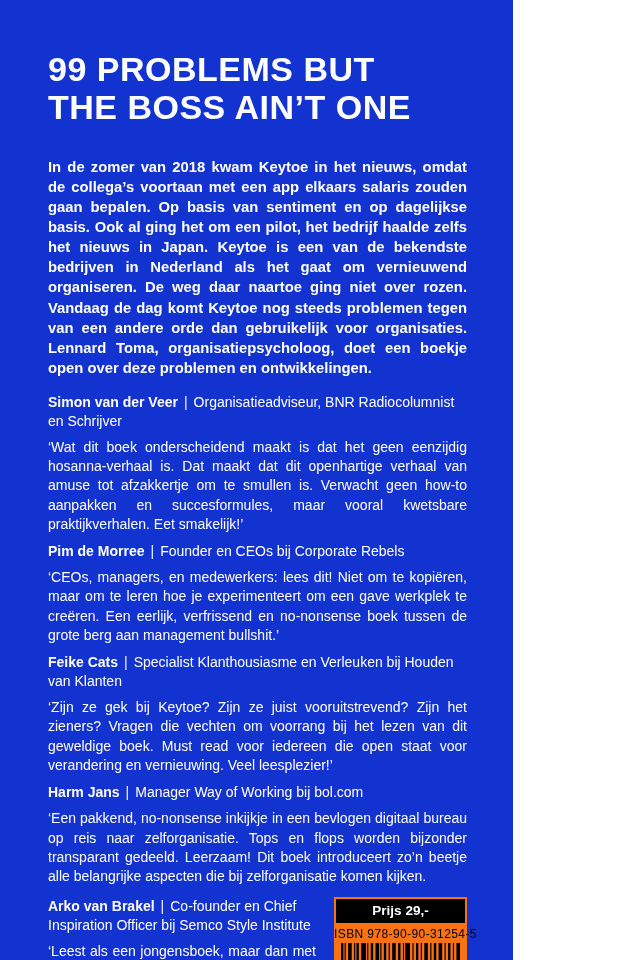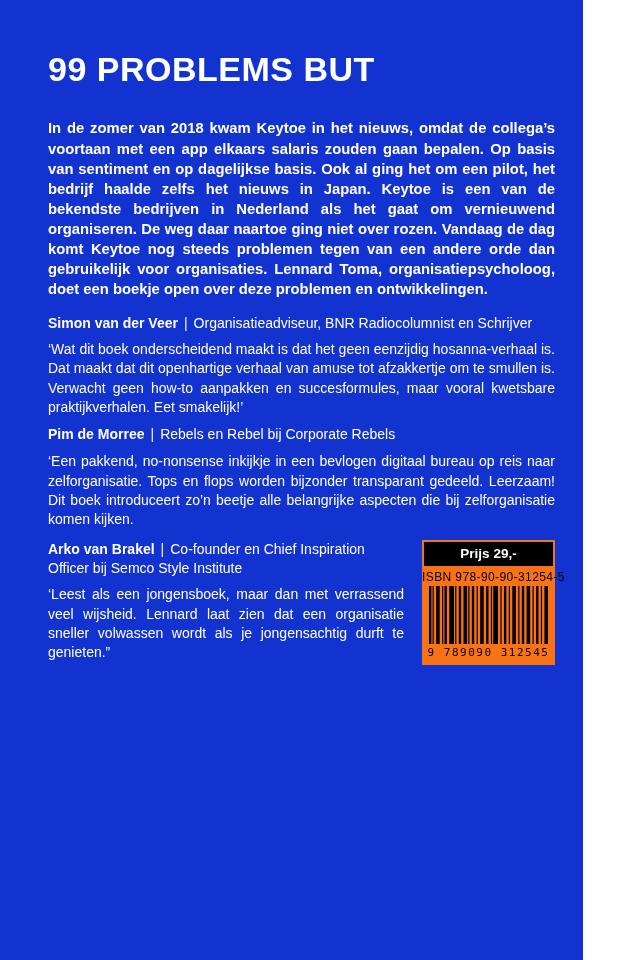--- a/index.html
+++ b/index.html
@@ -3,24 +3,24 @@
 <meta charset="utf-8">
 <style>
   * { box-sizing: border-box; }
   html, body { margin: 0; padding: 0; }
   body {
     width: 629px; height: 960px;
     background: #ffffff;
     font-family: "Liberation Sans", sans-serif;
   }
   .cover {
-    width: 583px; height: 960px;
+    width: 513px; height: 960px;
     background: #1333d1;
     color: #ffffff;
-    padding: 50px 28px 16px 48px;
+    padding: 50px 46px 16px 48px;
     overflow: hidden;
   }
   .title {
     font-size: 34px;
     font-weight: 700;
     line-height: 1.13;
     letter-spacing: 0.5px;
   }
   .intro {
     margin-top: 30px;
@@ -94,41 +94,50 @@
     white-space: nowrap;
   }
 </style>
 </head>
 <body>
 
 <div class="cover">
 
   <div class="title">
     <div>99 PROBLEMS BUT</div>
+    <div>THE BOSS AIN’T ONE</div>
   </div>
 
   <p class="intro">In de zomer van 2018 kwam Keytoe in het nieuws, omdat de collega’s voortaan met een app elkaars salaris zouden gaan bepalen. Op basis van sentiment en op dagelijkse basis. Ook al ging het om een pilot, het bedrijf haalde zelfs het nieuws in Japan. Keytoe is een van de bekendste bedrijven in Nederland als het gaat om vernieuwend organiseren. De weg daar naartoe ging niet over rozen. Vandaag de dag komt Keytoe nog steeds problemen tegen van een andere orde dan gebruikelijk voor organisaties. Lennard Toma, organisatiepsycholoog, doet een boekje open over deze problemen en ontwikkelingen.</p>
 
   <div class="endorsement">
     <div class="endorsement-header">
       <span class="endorsement-name">Simon van der Veer</span><span class="sep">|</span><span class="endorsement-role">Organisatieadviseur, BNR Radiocolumnist en Schrijver</span>
     </div>
     <div class="endorsement-quote">‘Wat dit boek onderscheidend maakt is dat het geen eenzijdig hosanna-verhaal is. Dat maakt dat dit openhartige verhaal van amuse tot afzakkertje om te smullen is. Verwacht geen how-to aanpakken en succesformules, maar vooral kwetsbare praktijkverhalen. Eet smakelijk!’</div>
   </div>
 
   <div class="endorsement">
     <div class="endorsement-header">
-      <span class="endorsement-name">Pim de Morree</span><span class="sep">|</span><span class="endorsement-role">Rebels en Rebel bij Corporate Rebels</span>
+      <span class="endorsement-name">Pim de Morree</span><span class="sep">|</span><span class="endorsement-role">Founder en CEOs bij Corporate Rebels</span>
     </div>
+    <div class="endorsement-quote">‘CEOs, managers, en medewerkers: lees dit! Niet om te kopiëren, maar om te leren hoe je experimenteert om een gave werkplek te creëren. Een eerlijk, verfrissend en no-nonsense boek tussen de grote berg aan management bullshit.’</div>
   </div>
 
   <div class="endorsement">
+    <div class="endorsement-header">
+      <span class="endorsement-name">Feike Cats</span><span class="sep">|</span><span class="endorsement-role">Specialist Klanthousiasme en Verleuken bij Houden van Klanten</span>
+    </div>
+    <div class="endorsement-quote">‘Zijn ze gek bij Keytoe? Zijn ze juist vooruitstrevend? Zijn het zieners? Vragen die vechten om voorrang bij het lezen van dit geweldige boek. Must read voor iedereen die open staat voor verandering en vernieuwing. Veel leesplezier!’</div>
   </div>
 
   <div class="endorsement">
+    <div class="endorsement-header">
+      <span class="endorsement-name">Harm Jans</span><span class="sep">|</span><span class="endorsement-role">Manager Way of Working bij bol.com</span>
+    </div>
     <div class="endorsement-quote">‘Een pakkend, no-nonsense inkijkje in een bevlogen digitaal bureau op reis naar zelforganisatie. Tops en flops worden bijzonder transparant gedeeld. Leerzaam! Dit boek introduceert zo’n beetje alle belangrijke aspecten die bij zelforganisatie komen kijken.</div>
   </div>
 
   <div class="bottom-row">
     <div class="bottom-left">
       <div class="endorsement">
         <div class="endorsement-header">
           <span class="endorsement-name">Arko van Brakel</span><span class="sep">|</span><span class="endorsement-role">Co-founder en Chief Inspiration Officer bij Semco Style Institute</span>
         </div>
         <div class="endorsement-quote">‘Leest als een jongensboek, maar dan met verrassend veel wijsheid. Lennard laat zien dat een organisatie sneller volwassen wordt als je jongensachtig durft te genieten.”</div>

